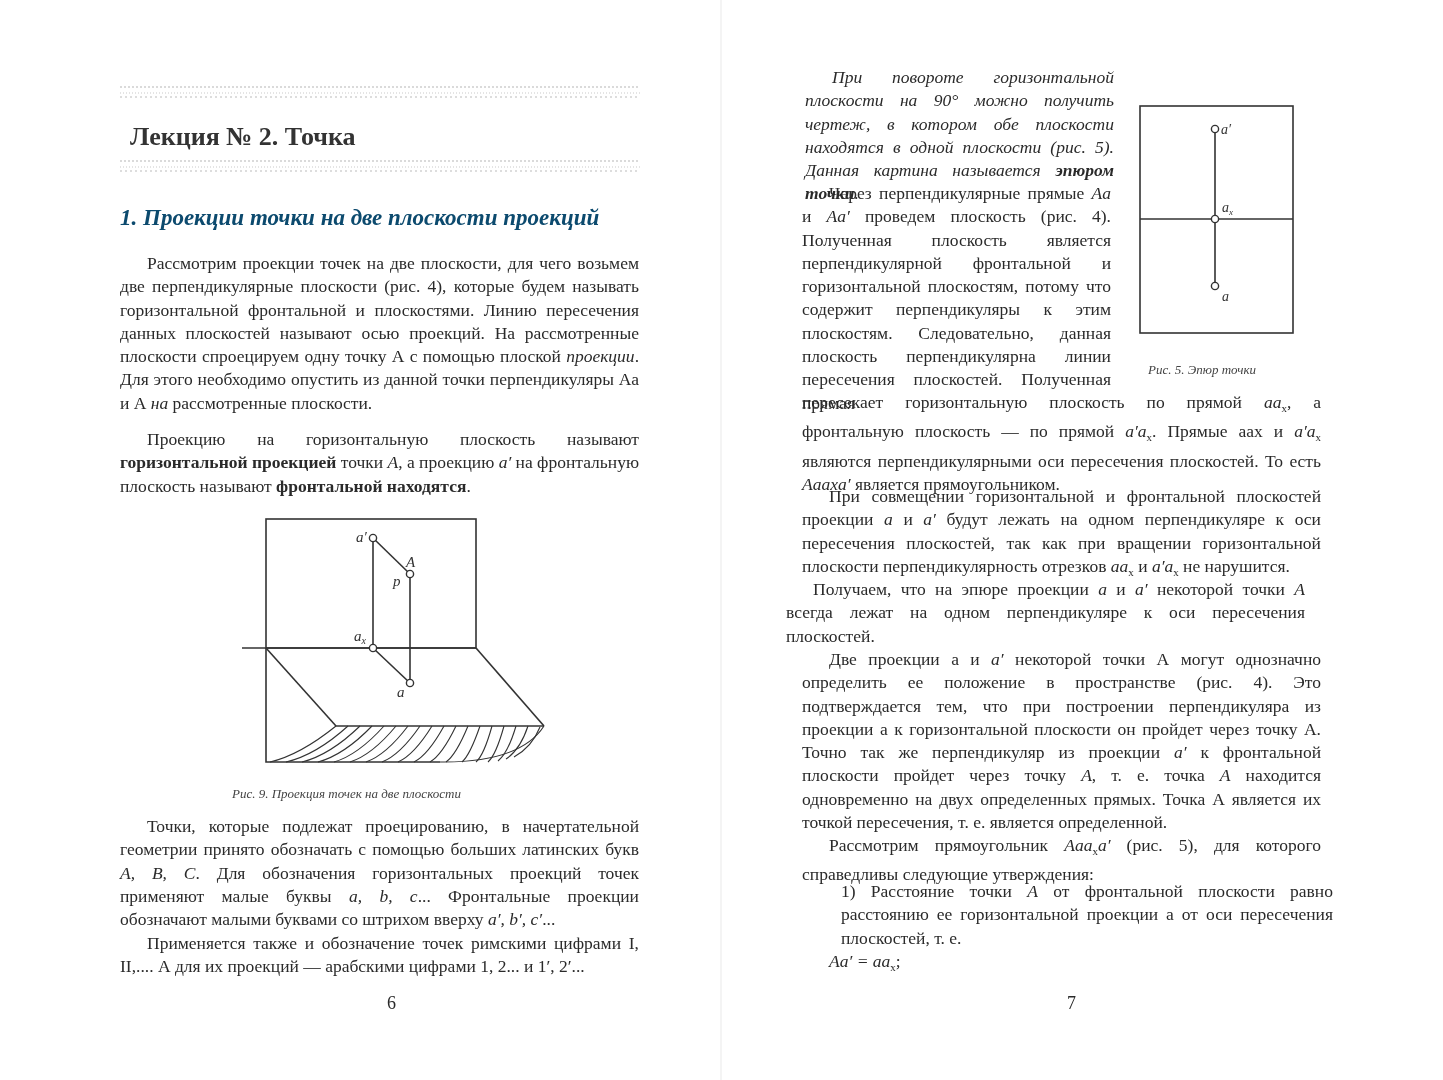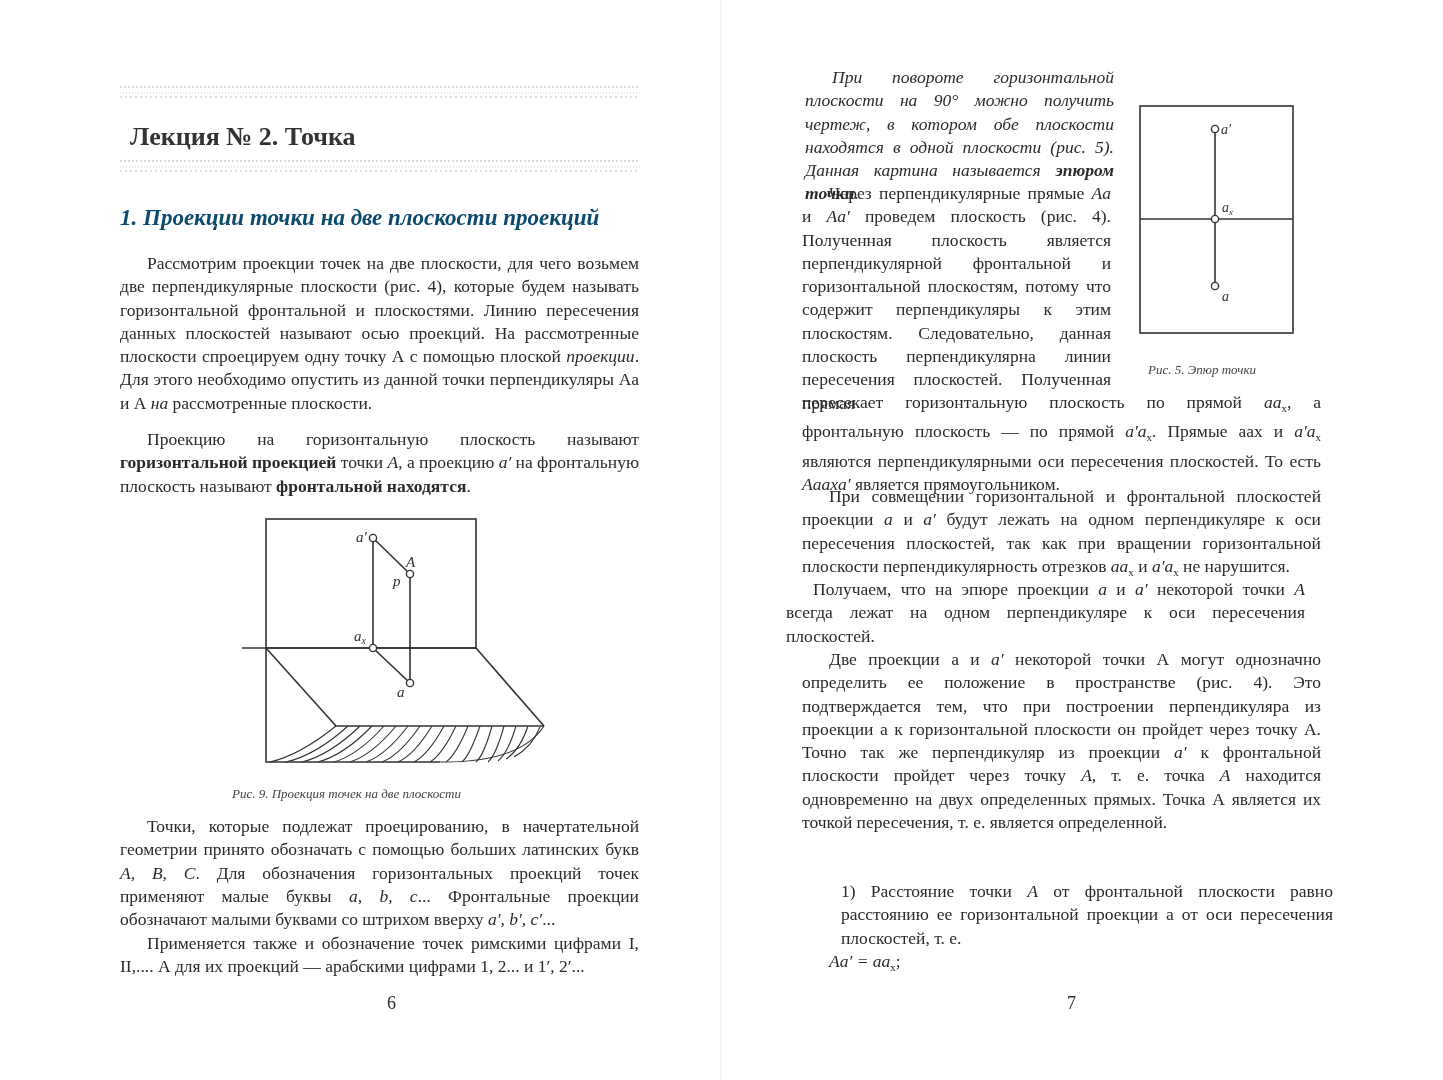--- a/index.html
+++ b/index.html
@@ -141,19 +141,20 @@
   <p class="caption" style="left:426px; top:362px;">Рис. 5. Эпюр точки</p>
 
   <p class="para noindent" style="left:80px; top:391px; width:519px;"><span>пересекает горизонтальную плоскость по прямой </span><i>aa</i><span class="sub">x</span><span>, а фронтальную плоскость — по прямой </span><i>a′a</i><span class="sub">x</span><span>. Прямые аах и </span><i>a′a</i><span class="sub">x</span><span> являются перпендикулярными оси пересечения плоскостей. То есть </span><i>Aaaxa′</i><span> является прямоугольником.</span></p>
 
   <p class="para" style="left:80px; top:485px; width:519px;"><span>При совмещении горизонтальной и фронтальной плоскостей проекции </span><i>a</i><span> и </span><i>a′</i><span> будут лежать на одном перпендикуляре к оси пересечения плоскостей, так как при вращении горизонтальной плоскости перпендикулярность отрезков </span><i>aa</i><span class="sub">x</span><span> и </span><i>a′a</i><span class="sub">x</span><span> не нарушится.</span></p>
 
   <p class="para" style="left:64px; top:578px; width:519px;"><span>Получаем, что на эпюре проекции </span><i>a</i><span> и </span><i>a′</i><span> некоторой точки </span><i>A</i><span> всегда лежат на одном перпендикуляре к оси пересечения плоскостей.</span></p>
 
   <p class="para" style="left:80px; top:648px; width:519px;"><span>Две проекции а и </span><i>a′</i><span> некоторой точки А могут однозначно определить ее положение в пространстве (рис. 4). Это подтверждается тем, что при построении перпендикуляра из проекции а к горизонтальной плоскости он пройдет через точку А. Точно так же перпендикуляр из проекции </span><i>a′</i><span> к фронтальной плоскости пройдет через точку </span><i>A</i><span>, т. е. точка </span><i>A</i><span> находится одновременно на двух определенных прямых. Точка А является их точкой пересечения, т. е. является определенной.</span></p>
 
+  <p class="para" style="left:80px; top:834px; width:519px;"><span>Рассмотрим прямоугольник </span><i>Aaa</i><span class="sub">x</span><i>a′</i><span> (рис. 5), для которого справедливы следующие утверждения:</span></p>
 
   <p class="para" style="left:119px; top:880px; width:492px; text-indent:0;"><span>1)  Расстояние точки </span><i>A</i><span> от фронтальной плоскости равно расстоянию ее горизонтальной проекции а от оси пересечения плоскостей, т. е.</span></p>
 
   <p class="para noindent" style="left:107px; top:950px; width:300px;"><i>Aa′ = aa</i><span class="sub">x</span><span>;</span></p>
 
   <p class="page-number" style="left:345px; top:993px;">7</p>
 </div>
 
 </body></html>

